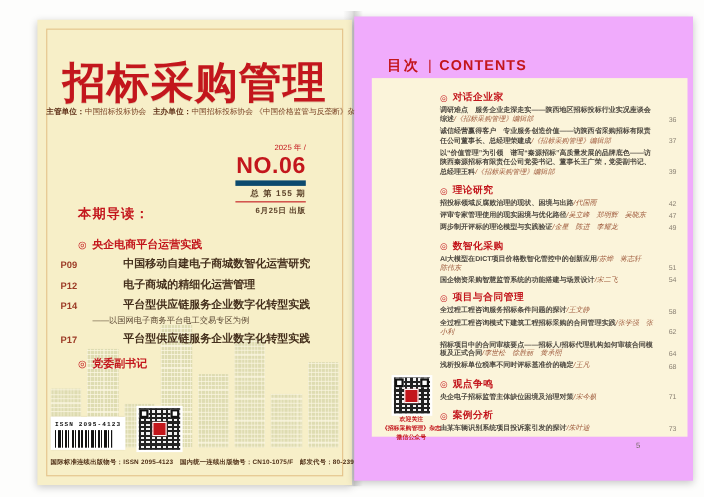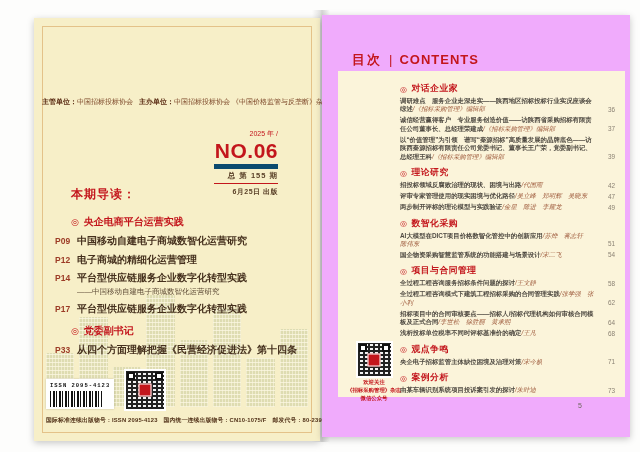--- a/index.html
+++ b/index.html
@@ -36,23 +36,23 @@
   .issue-total{
     font-size:7.5px;font-weight:bold;color:#5a4028;letter-spacing:1px;
     border-top:5px solid #0c4a6e;border-bottom:1px solid #c3161c;
     padding:2px 0;margin-top:3px;
   }
   .issue-date{font-size:7px;font-weight:bold;color:#5a4028;margin-top:3px;letter-spacing:.5px;}
   .guide{position:absolute;left:21px;top:168px;right:14px;}
   .guide-title{font-size:12px;font-weight:700;color:#c3161c;margin:0 0 12px 16px;letter-spacing:1px;}
   .hl-section{margin:9px 0 3px 16px;font-size:10px;font-weight:900;color:#c3161c;display:flex;gap:5px;align-items:center;}
   .hl-bullet{font-size:9px;font-weight:normal;}
-  .hl-article{display:flex;gap:0;margin:6px 0;align-items:flex-start;}
+  .hl-article{display:flex;gap:7px;margin:6px 0;align-items:flex-start;}
   .hl-page{flex:0 0 22px;font-size:8.5px;font-weight:bold;color:#9c3b26;padding-top:1px;}
-  .hl-title{font-size:10px;font-weight:bold;color:#45301d;line-height:1.25;}
+  .hl-title{font-size:10px;font-weight:bold;color:#45301d;line-height:1.25;margin-left:28px;}
   .hl-sub{font-size:7.5px;font-weight:normal;color:#5d4a35;margin-top:2px;}
   
   .skyline{position:absolute;left:12px;right:12px;bottom:34px;height:112px;display:flex;align-items:flex-end;gap:5px;opacity:.45;pointer-events:none;}
   .skyline i{
     display:block;flex:1;border-radius:1px;
     background:
       repeating-linear-gradient(0deg,rgba(255,255,255,.8) 0 1px,transparent 1px 4px),
       repeating-linear-gradient(90deg,rgba(255,255,255,.6) 0 1px,transparent 1px 3px),
       rgba(148,160,110,.55);
   }
@@ -104,20 +104,21 @@
   .toc-pagenum{position:absolute;right:48px;bottom:28px;font-size:7px;color:#6d675c;}
 </style>
 </head>
 <body>
 
 <div class="spine-shadow"></div>
 
 <div class="page cover">
   <div class="cover-frame"></div>
 
+  <h1 class="cover-title">招标采购管理</h1>
 
   <div class="cover-orgs">
     <span class="org-label">主管单位：</span><span class="org-value">中国招标投标协会</span><span class="org-label">主办单位：</span><span class="org-value">中国招标投标协会 《中国价格监管与反垄断》杂志社</span>
   </div>
 
   <div class="issue-block">
     <div class="issue-year">2025 年 /</div>
     <div class="issue-no">NO.06</div>
     <div class="issue-total">总 第 155 期</div>
     <div class="issue-date">6月25日 出版</div>
@@ -150,38 +151,32 @@
         <div class="hl-article">
           <span class="hl-page">P12</span>
           <div class="hl-text">
             <div class="hl-title">电子商城的精细化运营管理</div>
           </div>
         </div>
         <div class="hl-article">
           <span class="hl-page">P14</span>
           <div class="hl-text">
             <div class="hl-title">平台型供应链服务企业数字化转型实践</div>
-            <div class="hl-sub">——中国移动自建电子商城数智化运营研究</div>
+            <div class="hl-sub">——以国网电子商务平台电工交易专区为例</div>
           </div>
         </div>
         <div class="hl-article">
           <span class="hl-page">P17</span>
           <div class="hl-text">
             <div class="hl-title">平台型供应链服务企业数字化转型实践</div>
           </div>
         </div>
         <div class="hl-section">
           <span class="hl-bullet">◎</span>
           <span class="hl-sec-text">党委副书记</span>
-        </div>
-        <div class="hl-article">
-          <span class="hl-page">P33</span>
-          <div class="hl-text">
-            <div class="hl-title">从四个方面理解把握《民营经济促进法》第十四条</div>
-          </div>
         </div>
       </div>
   </div>
 
   <div class="cover-codes">
     <div class="barcode-box">
       <div class="issn-label">ISSN 2095-4123</div>
       <div class="barcode-bars"></div>
     </div>
     <div class="qr">

